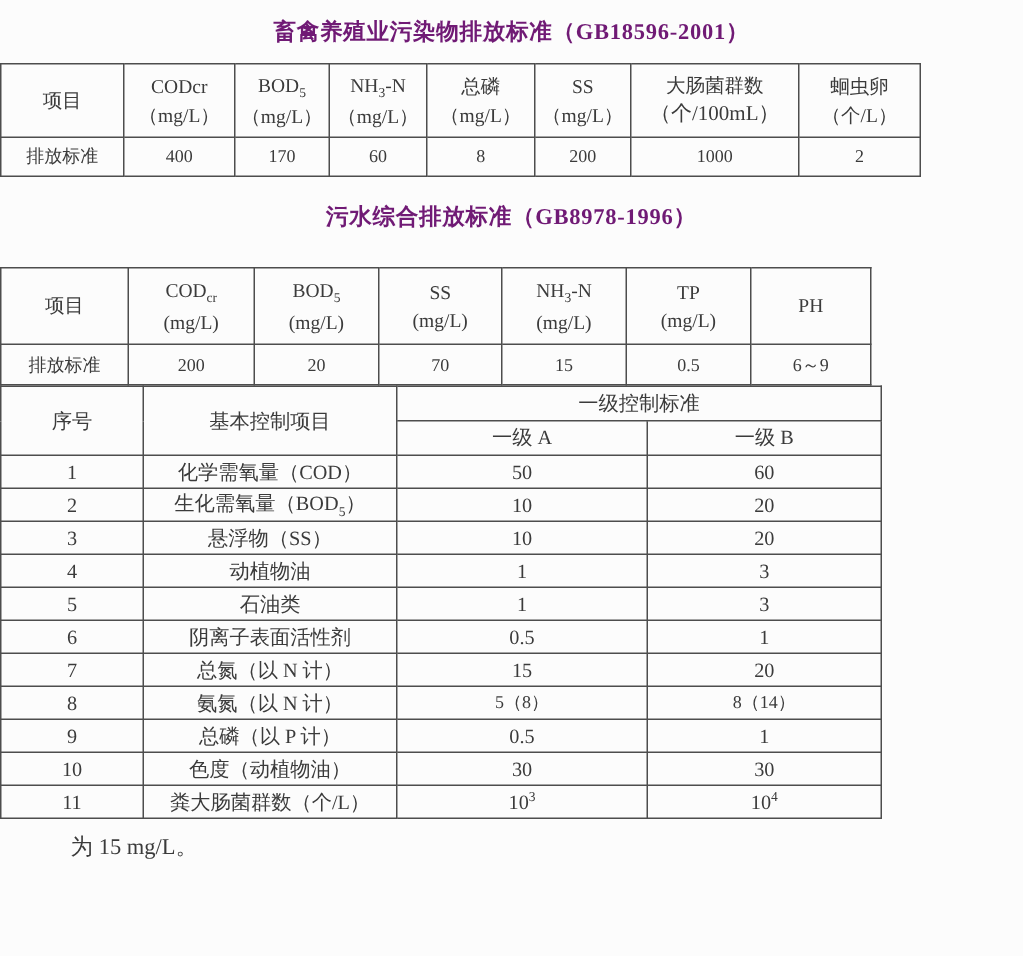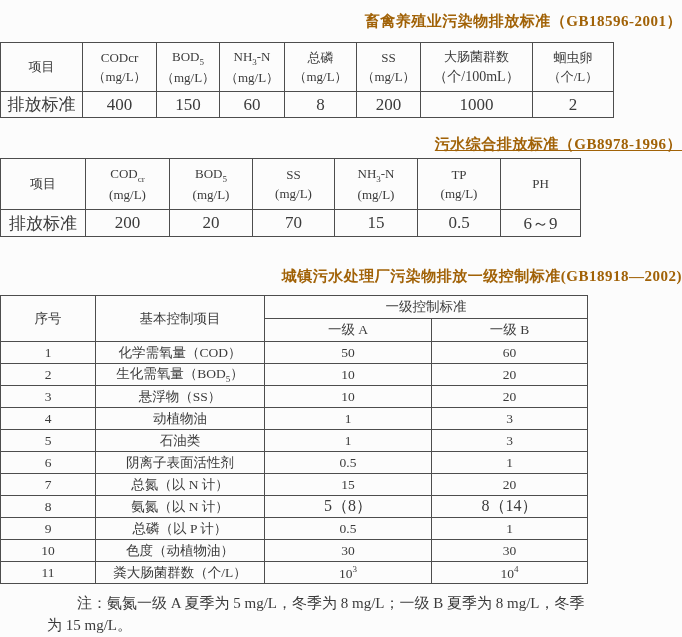--- a/index.html
+++ b/index.html
@@ -6,25 +6,25 @@
   body {
     width: 682px; height: 637px;
     background: #fcfcfc;
     font-family: "Liberation Serif", "DejaVu Serif", serif;
     color: #3b3b3b;
     overflow: hidden;
   }
   .page { width: 682px; padding-top: 8px; box-sizing: border-box; }
 
   .ttl {
-    text-align: right; font-size: 15px; font-weight: bold;
-    color: #a16207; letter-spacing: 0.5px;
+    text-align: center; font-size: 15px; font-weight: bold;
+    color: #701a75; letter-spacing: 0.5px;
   }
   #title1 { margin: 4px 0 11px; }
-  #title2 { margin: 17px 0 4px; text-decoration: underline; }
+  #title2 { margin: 17px 0 24px; }
   #title3 { margin: 30px 0 9px; }
 
   table.tb {
     border-collapse: collapse; table-layout: fixed;
   }
   .tb th, .tb td {
     border: 1px solid #4d4d4d;
     text-align: center; vertical-align: middle;
     font-weight: normal; padding: 0; color: #3b3b3b;
     overflow: hidden;
@@ -36,30 +36,30 @@
   .t1 tr.drow { height: 26px; }
   
   .t2 { width: 580px; }
   .t2 tr.hrow { height: 51px; }
   .t2 tr.drow { height: 27px; }
 
   .hname { font-size: 13px; line-height: 1.5; }
   .hunit { font-size: 13px; line-height: 1.4; }
   .hunit:empty { display: none; }
   .t1 th.colifo .hunit { font-size: 14px; }
-  .drow td { font-size: 17px; }
+  .drow td { font-size: 12px; }
 
   
   .t3 { width: 587px; }
   .t3 tr.h1 { height: 23px; }
   .t3 tr.h2 { height: 23px; }
   .t3 tr.r  { height: 22px; }
   .t3 th { font-size: 13.5px; }
   .t3 td { font-size: 13.5px; }
-  .t3 td.sm { font-size: 16px; }
+  .t3 td.sm { font-size: 12px; }
 
   sub { font-size: 9px; }
   sup { font-size: 9px; }
   sub:empty, sup:empty { display: none; }
 
   .note {
     margin: 9px 0 0 47px; width: 592px;
     font-size: 15px; line-height: 1.45; color: #3b3b3b;
   }
   .note .l1 { text-indent: 2em; }
@@ -113,21 +113,21 @@
         <div class="hunit">（个/100mL）</div>
       </th>
       <th>
         <div class="hname"><span>蛔虫卵</span></div>
         <div class="hunit">（个/L）</div>
       </th>
     </tr>
     <tr class="drow">
       <td>排放标准</td>
       <td>400</td>
-      <td>150</td>
+      <td>170</td>
       <td>60</td>
       <td>8</td>
       <td>200</td>
       <td>1000</td>
       <td>2</td>
     </tr>
   </tbody>
     </table>
 
   <div id="title2" class="ttl">污水综合排放标准（GB8978-1996）</div>
@@ -176,21 +176,20 @@
       <td>200</td>
       <td>20</td>
       <td>70</td>
       <td>15</td>
       <td>0.5</td>
       <td>6～9</td>
     </tr>
   </tbody>
     </table>
 
-  <div id="title3" class="ttl">城镇污水处理厂污染物排放一级控制标准(GB18918—2002)</div>
 
   <table class="tb t3">
     <colgroup>
       <col style="width:95px">
         <col style="width:169px">
         <col style="width:167px">
         <col style="width:156px">
     </colgroup>
     <tbody>
         <tr class="h1">
@@ -266,17 +265,16 @@
     <tr class="r">
       <td>11</td>
       <td><span>粪大肠菌群数（个/L）</span><span></span></td>
       <td><span>10</span><sup>3</sup></td>
       <td><span>10</span><sup>4</sup></td>
     </tr>
   </tbody>
     </table>
 
   <div class="note">
-    <div class="l1">注：氨氮一级 A 夏季为 5 mg/L，冬季为 8 mg/L；一级 B 夏季为 8 mg/L，冬季</div>
     <div class="l2">为 15 mg/L。</div>
   </div>
 
 </div>
 
 </body></html>

